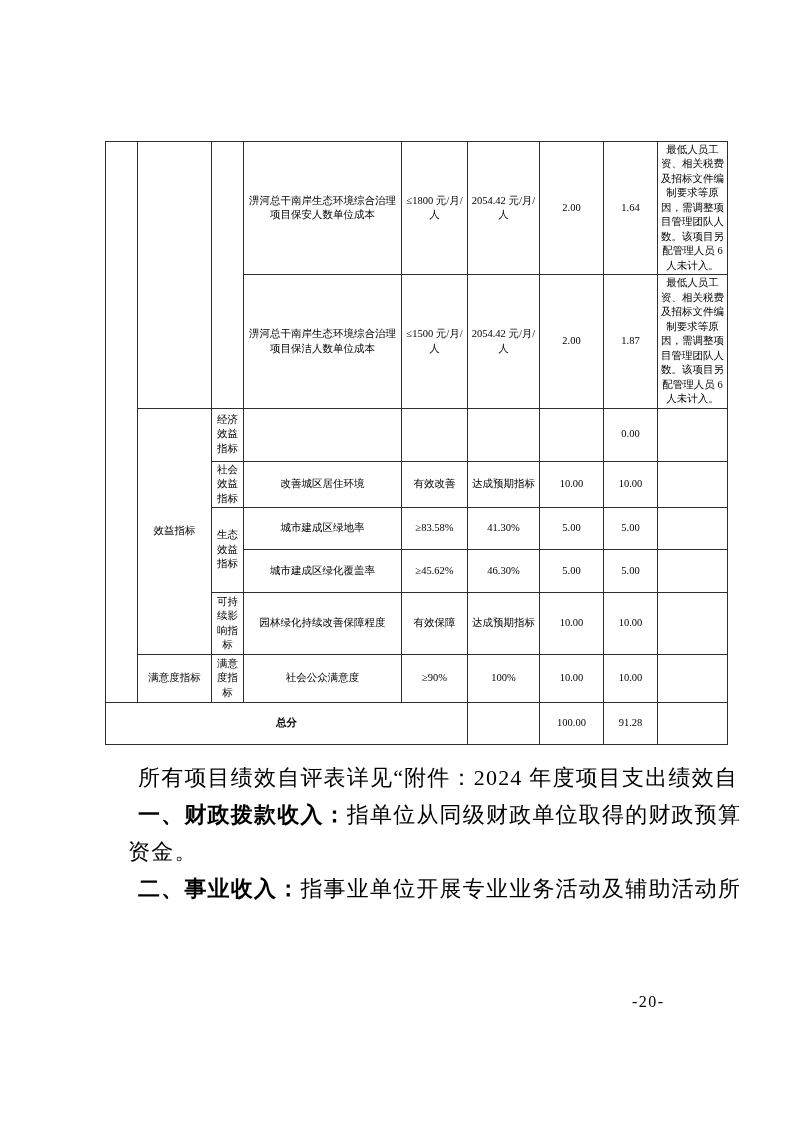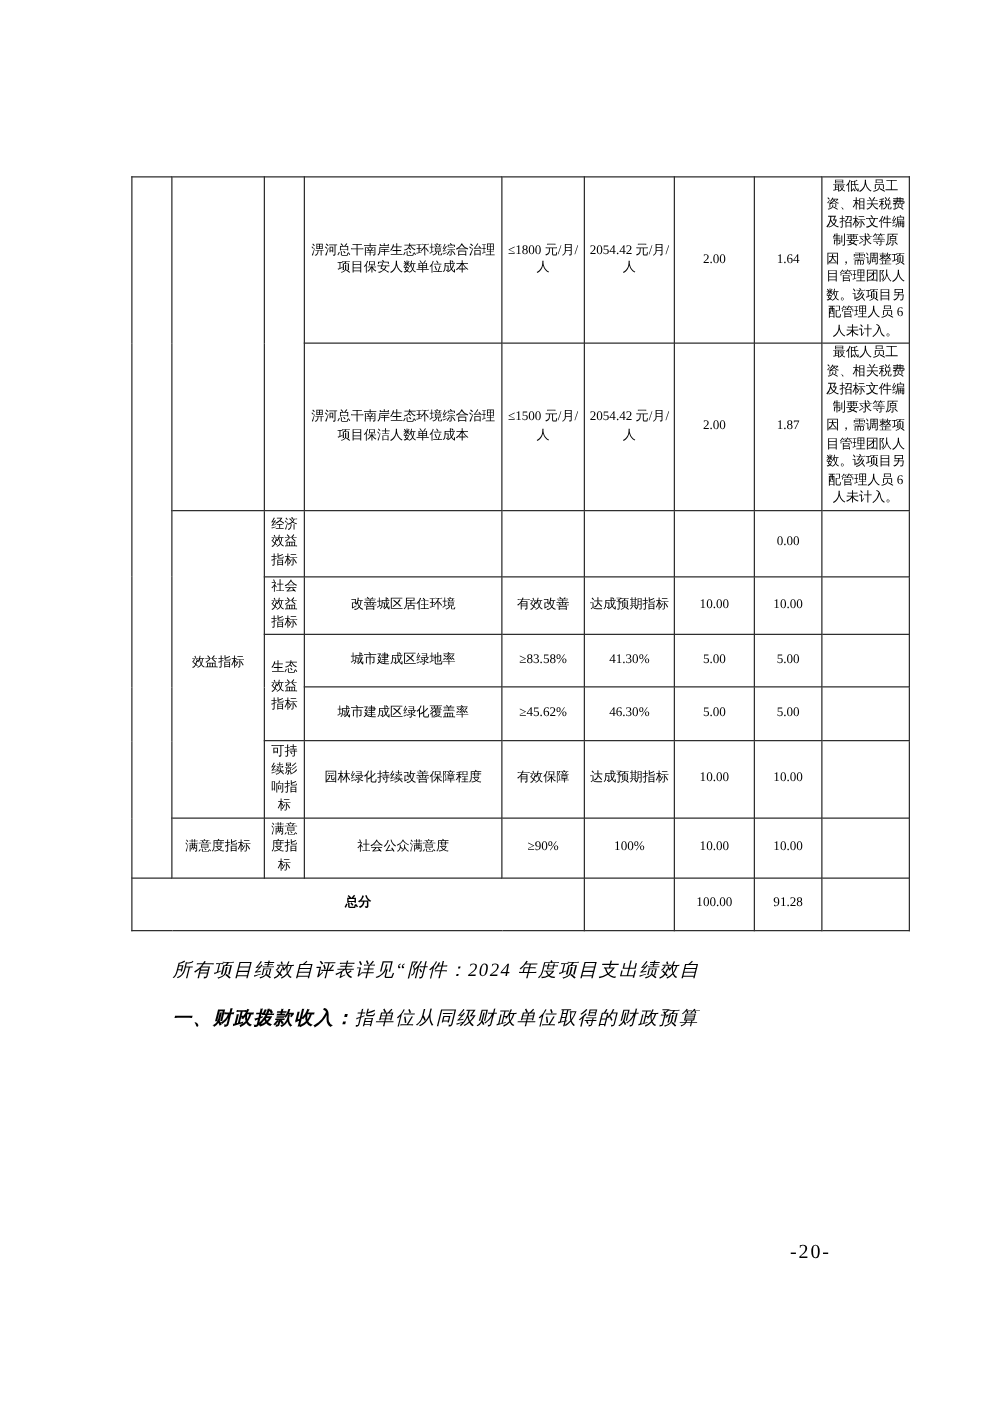--- a/index.html
+++ b/index.html
@@ -42,25 +42,24 @@
     font-family: "Liberation Sans", "DejaVu Sans", sans-serif;
     font-size: 11px;
   }
 
   
   .bodytext {
     position: absolute;
     left: 96px;
     top: 759px;
     width: 614px;
-    font-size: 15px;
+    font-size: 22px;
     line-height: 37px;
     letter-spacing: 1.2px;
     color: #000;
-    font-style: italic;
   }
   .bodytext .line { white-space: nowrap; }
   .indent { padding-left: 42px; }
   .hang   { padding-left: 32px; }
   .hei-bold {
     font-family: "Liberation Sans", "DejaVu Sans", sans-serif;
     font-weight: bold;
   }
   .section-heading {
     font-family: "Liberation Sans", "DejaVu Sans", sans-serif;
@@ -175,15 +174,17 @@
       <td>91.28</td>
       <td class="cell-note"></td>
     </tr>
   </tbody>
     </table>
 </div>
 
 <div class="bodytext">
   <div class="line indent">所有项目绩效自评表详见“附件：2024 年度项目支出绩效自</div>
   <div class="line indent"><span class="hei-bold">一、财政拨款收入：</span><span>指单位从同级财政单位取得的财政预算</span></div>
+  <div class="line hang">资金。</div>
+  <div class="line indent"><span class="hei-bold">二、事业收入：</span><span>指事业单位开展专业业务活动及辅助活动所</span></div>
 </div>
 
 <div class="page-number">-20-</div>
 
 </body></html>

